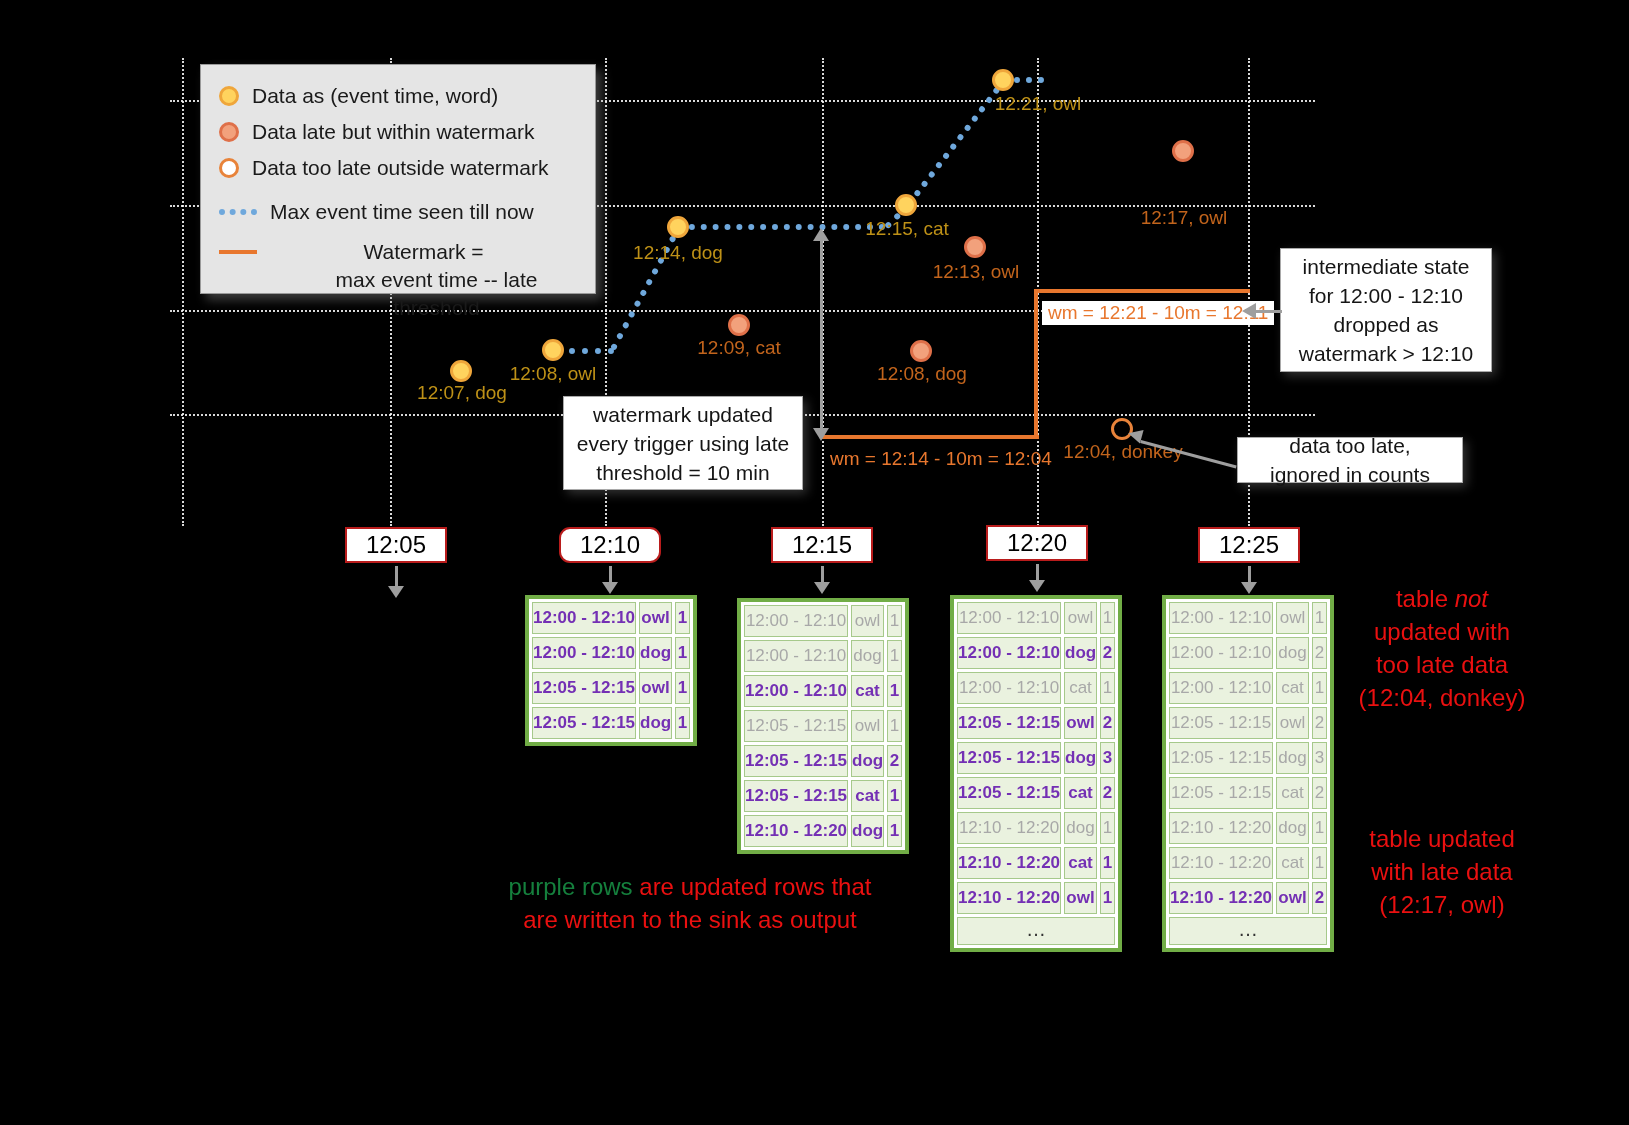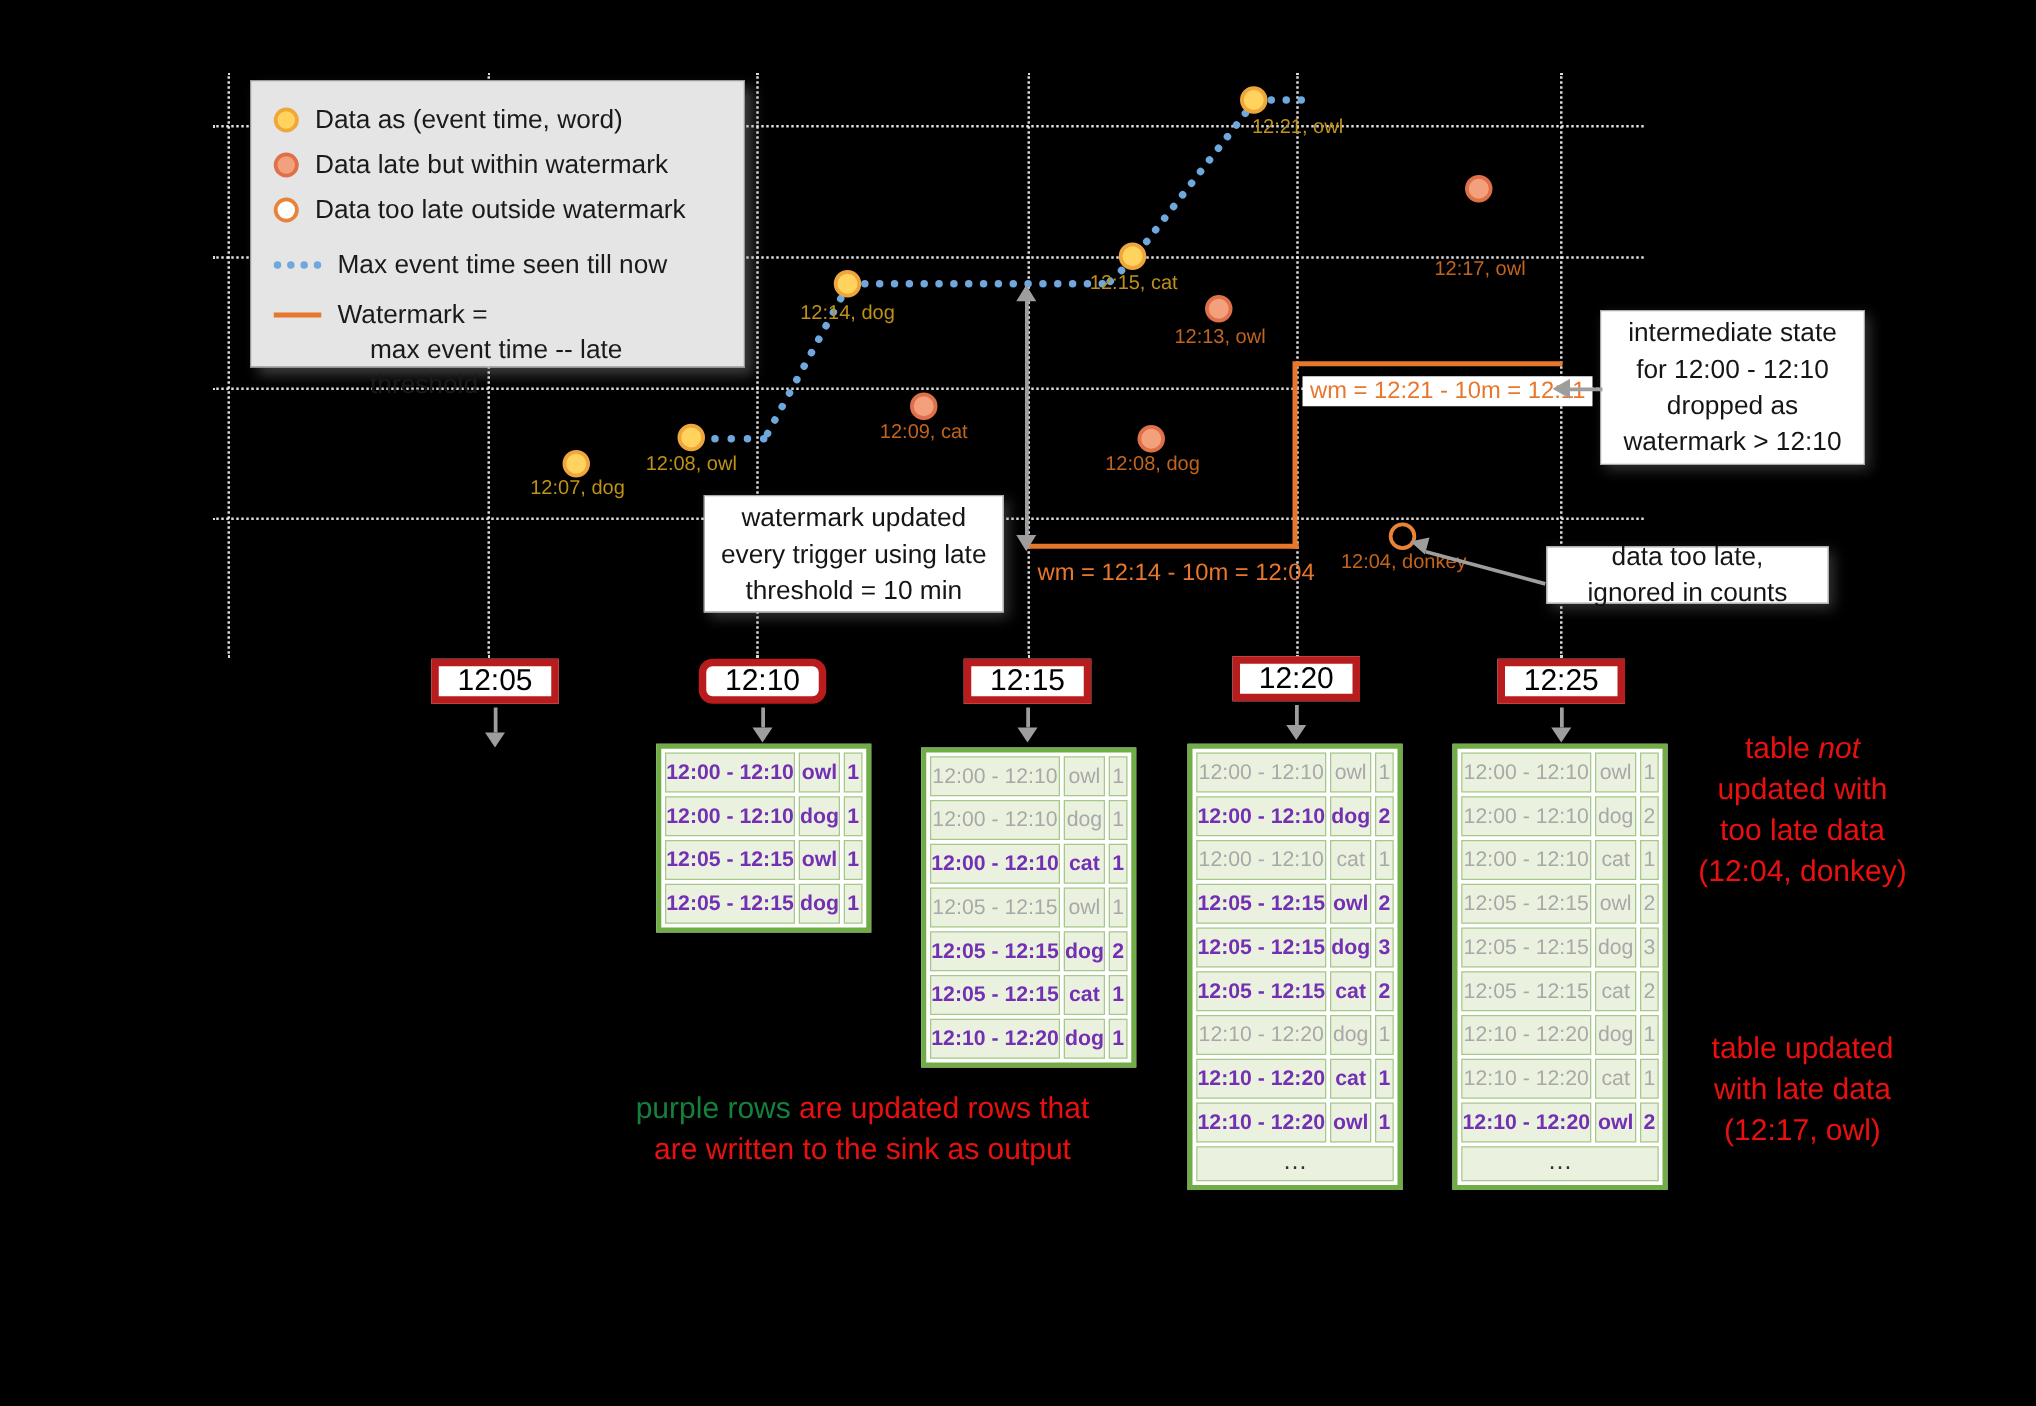--- a/index.html
+++ b/index.html
@@ -8,21 +8,21 @@
 
   
   .vgrid{position:absolute;width:0;border-left:2px dotted rgba(255,255,255,0.85);}
   .hgrid{position:absolute;height:0;border-top:2px dotted rgba(255,255,255,0.85);}
 
   
   .dot{position:absolute;width:22px;height:22px;border-radius:50%;box-sizing:border-box;}
   .dot.on-time{background:#FFD35E;border:3px solid #EFA63B;}
   .dot.late{background:#F2A17C;border:3px solid #DF7049;}
   .dot.too-late{background:transparent;border:3px solid #E8833A;}
-  .pt-label{position:absolute;transform:translateX(-50%);font-size:16px;white-space:nowrap;}
+  .pt-label{position:absolute;transform:translateX(-50%);font-size:19px;white-space:nowrap;}
   .pt-label.on-time{color:#BE9117;}
   .pt-label.late,.pt-label.too-late{color:#C2641C;}
 
   
   .maxline{position:absolute;height:0;border-top:6px dotted #6FA8DC;transform-origin:0 0;}
 
   
   .wmline{position:absolute;background:#E8772E;}
   .wm-label{position:absolute;color:#E8772E;font-size:19px;white-space:nowrap;}
   .wm-label.boxed{background:#fff;padding:1px 6px;}
@@ -46,21 +46,21 @@
   .lg-line.solid{border-top:4px solid #E8772E;}
   .lg-two{display:flex;flex-direction:column;line-height:28px;}
   .lg-indent{padding-left:26px;}
 
   
   .callout{position:absolute;background:#fff;border:1px solid #a9a9a9;
     box-shadow:4px 4px 10px rgba(140,140,140,0.35);color:#151515;font-size:21px;line-height:29px;
     text-align:center;display:flex;flex-direction:column;justify-content:center;box-sizing:border-box;}
 
   
-  .trigger-box{position:absolute;width:102px;height:36px;background:#fff;border:6px solid #b91c1c;
+  .trigger-box{position:absolute;width:102px;height:36px;background:#fff;border:2px solid #b91c1c;
     box-sizing:border-box;color:#000;font-size:24px;display:flex;align-items:center;justify-content:center;}
 
   
   .rtable{position:absolute;width:158px;background:#fff;border:4px solid #71AD46;padding:3px;
     display:flex;flex-direction:column;gap:3px;}
   .trow{display:flex;gap:3px;}
   .cell{background:#EAF2DF;border:1px solid #A6C98B;box-sizing:border-box;height:32px;line-height:30px;
     font-size:17px;text-align:center;overflow:hidden;white-space:nowrap;}
   .cell.win{width:104px;}
   .cell.word{width:33px;}
@@ -138,21 +138,21 @@
       <span>Data late but within watermark</span>
     </div>
     <div class="lg-item">
       <span class="lg-dot too-late"></span>
       <span>Data too late outside watermark</span>
     </div>
     <div class="lg-item lines">
       <span class="lg-line dotted"></span>
       <span>Max event time seen till now</span>
     </div>
-    <div class="lg-item lines" style="align-items:flex-start;height:58px;">
+    <div class="lg-item lines" style="align-items:flex-start;height:58px;text-align:center;">
       <span class="lg-line solid" style="margin-top:12px;"></span>
       <span class="lg-two">
         <span>Watermark =</span>
         <span class="lg-indent">max event time -- late threshold</span>
       </span>
     </div>
   </div>
 
   <div class="callout" style="left:563px;top:396px;width:240px;height:94px;">
     <div>watermark updated</div>

